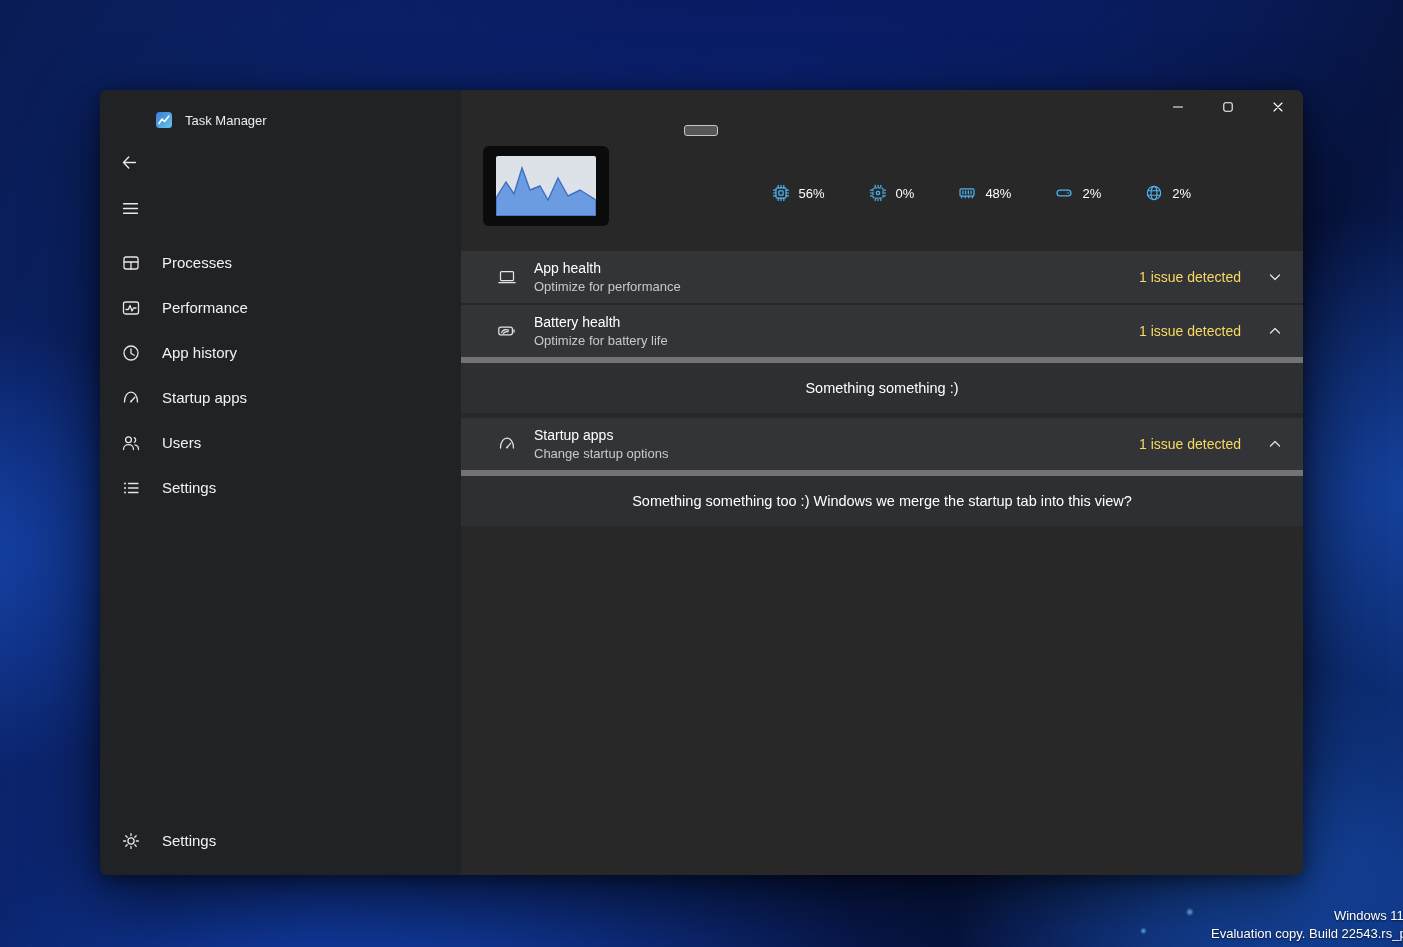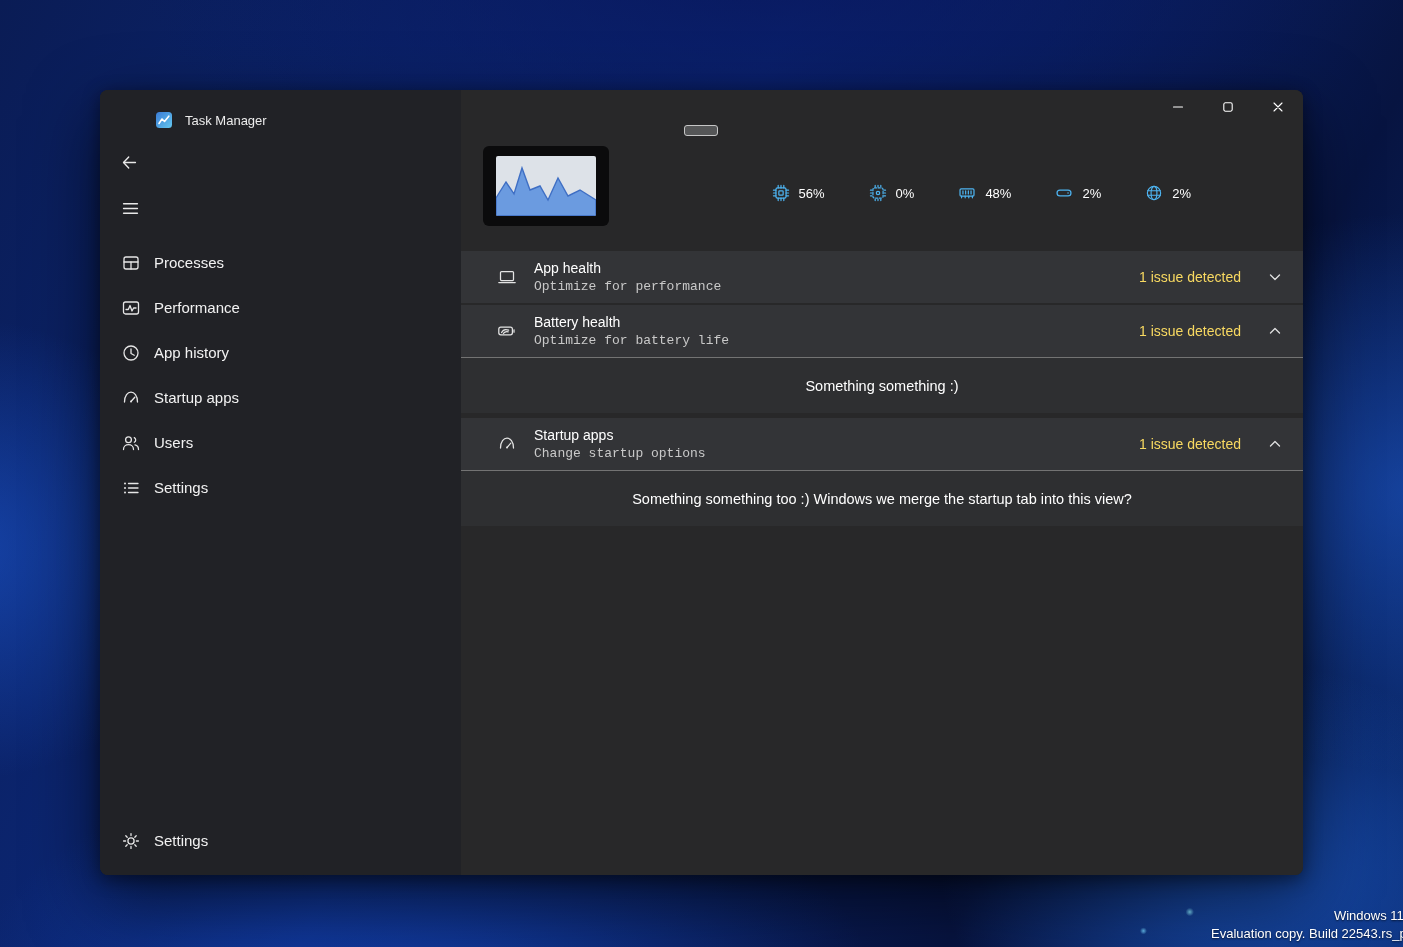--- a/index.html
+++ b/index.html
@@ -32,21 +32,21 @@
   .sidebar { width:361px; flex-shrink:0; background:#212226; display:flex; flex-direction:column; }
   .app-row { display:flex; align-items:center; gap:12px; padding:21px 0 0 55px; color:#ececec; font-size:13px; }
   .app-logo { width:18px; height:18px; }
   .back-btn { margin:19px 0 0 12px; width:34px; height:28px; display:flex; align-items:center; justify-content:center;
               color:#e8e8e8; border-radius:4px; cursor:pointer; }
   .back-btn .icon { width:19px; height:19px; }
   .hamburger { margin:15px 0 0 12px; width:36px; height:34px; display:flex; align-items:center; justify-content:center;
                color:#e8e8e8; border-radius:4px; cursor:pointer; }
   .hamburger .icon { width:19px; height:19px; }
   .nav { margin-top:15px; display:flex; flex-direction:column; }
-  .nav-item { height:45px; display:flex; align-items:center; padding-left:21px; gap:13px;
+  .nav-item { height:45px; display:flex; align-items:center; padding-left:21px; gap:21px;
               color:#f2f2f2; font-size:15px; cursor:pointer; border-radius:4px; }
   .nav-item .icon { width:20px; height:20px; color:#e6e6e6; flex-shrink:0; }
   .sidebar-spacer { flex:1; }
   .settings-item { margin-bottom:12px; }
 
   
   .main { flex:1; display:flex; flex-direction:column; position:relative; background:#282829; }
   .titlebar { height:36px; display:flex; justify-content:flex-end; align-items:flex-start; padding-top:2px; }
   .caption-btn { width:50px; height:30px; display:flex; align-items:center; justify-content:center;
                  color:#ffffff; cursor:pointer; }
@@ -70,24 +70,24 @@
   .stat .value { color:#ffffff; font-size:13px; }
 
   .cards { margin-top:25px; display:flex; flex-direction:column; }
   .card-header { height:52px; background:#333437; display:flex; align-items:center;
                  padding:0 20px 0 36px; cursor:pointer; }
   .card-header.gap-top-2 { margin-top:2px; }
   .card-header.gap-top-5 { margin-top:5px; }
   .card-icon { width:20px; height:20px; color:#e4e4e4; margin-right:17px; flex-shrink:0; }
   .card-text { display:flex; flex-direction:column; gap:3px; }
   .card-title { font-size:14px; color:#ffffff; }
-  .card-sub { font-size:13px; color:#c9c9c9;font-family:Liberation Mono, monospace; }
+  .card-sub { font-size:13px; color:#c9c9c9; }
   .card-status { margin-left:auto; color:#f8d961; font-size:14px; margin-right:26px; white-space:nowrap; }
   .chevron { width:16px; height:16px; color:#e0e0e0; flex-shrink:0; cursor:pointer; }
-  .card-content { height:56px; background:#2e2f31; border-top:1px solid #737373;
+  .card-content { height:56px; background:#2e2f31; border-top:6px solid #737373;
                   display:flex; align-items:center; justify-content:center;
                   color:#ffffff; font-size:14.5px; }
 
   
   .watermark { position:absolute; right:-8px; bottom:4px; text-align:right; color:#ffffff;
                font-size:13px; line-height:18px; white-space:nowrap;
                text-shadow:0 1px 2px rgba(0,0,0,.65); }
 </style>
 </head>
 <body>

